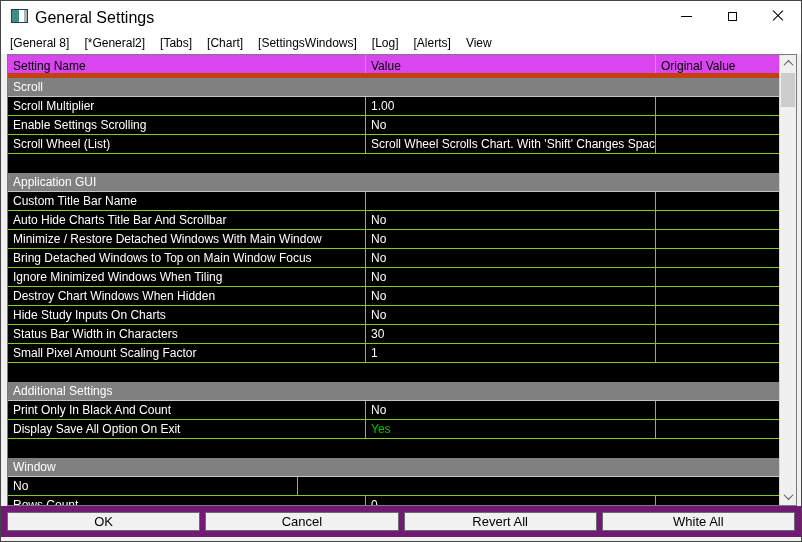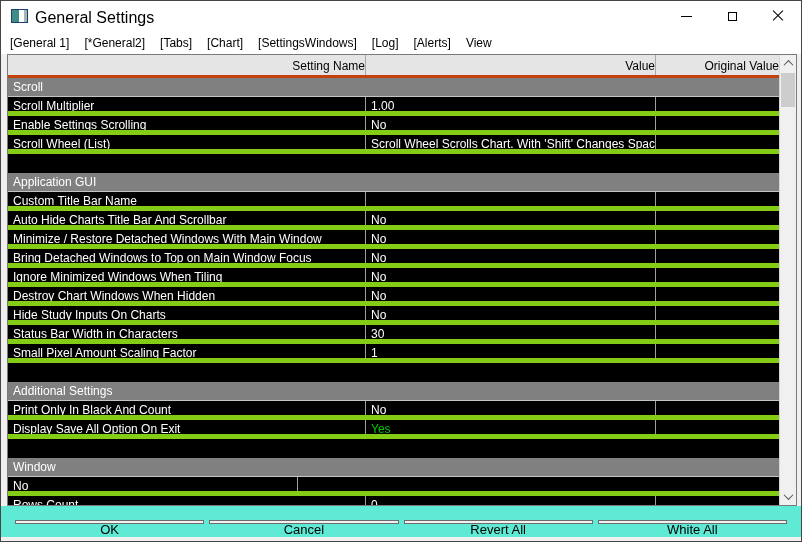--- a/index.html
+++ b/index.html
@@ -31,49 +31,49 @@
     position:absolute; left:0; top:30px; width:100%; height:23px; background:#ffffff;
     display:flex; align-items:center; padding-left:9px; gap:15px; font-size:12px; color:#000;
   }
   .menu-item { white-space:nowrap; cursor:default; }
   
   .table-wrap {
     position:absolute; left:6px; top:53px; width:790px; height:452px;
     border:1px solid #7a7a7a; background:#000; overflow:hidden;
   }
   .grid { position:absolute; left:0; top:0; right:17px; bottom:0; overflow:hidden; }
-  .hdr { display:flex; height:23px; background:#e5e5e5; border-bottom:3px solid #c2410c;text-align:right; }
+  .hdr { display:flex; height:23px; background:#d946ef; border-bottom:5px solid #c2410c; }
   .hdr-cell {
     font-size:12px; color:#000; padding:4px 0 0 5px;
     border-right:1px solid #a8a8a8; white-space:nowrap; overflow:hidden;
   }
   .c0 { width:358px; } .c1 { width:290px; } .c2 { flex:1; border-right:none !important; }
-  .row { display:flex; height:19px; background:#000; color:#fff; border-bottom:5px solid #84cc16; }
+  .row { display:flex; height:19px; background:#000; color:#fff; border-bottom:1px solid #84cc16; }
   .cell {
     font-size:12px; padding:2px 0 0 5px; border-right:1px solid #9f9f9f;
     white-space:nowrap; overflow:hidden;
   }
   .section {
     height:19px; background:#808080; color:#fff; font-size:12px;
     padding:2px 0 4px 5px; border-bottom:1px solid #c4c4c4;
   }
   .blank { height:19px; background:#000; }
   
   .vscroll { position:absolute; right:0; top:0; bottom:0; width:17px; background:#f0f0f0; border-left:1px solid #d5d5d5; }
   .sb-btn { position:absolute; left:0; width:17px; height:17px; display:flex; align-items:center; justify-content:center; }
   .sb-up { top:0; } .sb-down { bottom:0; }
   .chev { width:7px; height:7px; border-left:1px solid #505050; border-top:1px solid #505050; }
   .chev-up { transform:rotate(45deg) translate(1px,1px); }
   .chev-down { transform:rotate(225deg) translate(1px,1px); }
   .sb-thumb { position:absolute; left:1px; right:1px; top:18px; height:34px; background:#cdcdcd; }
   
   .btnbar { position:absolute; left:0; top:505px; width:100%; height:37px; background:#f0f0f0; }
   .btnrow {
-    position:absolute; left:0; top:0; right:0; height:31px; background:#5eead4;
-    display:flex; gap:5px; padding:14px;
+    position:absolute; left:0; top:0; right:0; height:31px; background:#701a75;
+    display:flex; gap:5px; padding:6px;
   }
   .dlg-btn {
     flex:1; background:#f1f1f1; border:1px solid #6b6b6b; font-size:13px; color:#000;
     font-family:"Liberation Sans", sans-serif; cursor:default;
   }
 </style>
 </head>
 <body>
 
 <div id="window">
@@ -86,21 +86,21 @@
     </div>
     <div class="win-btn win-btn-max">
       <div class="max-glyph"></div>
     </div>
     <div class="win-btn win-btn-close">
       <div class="close-glyph"></div>
     </div>
   </div>
 
   <div class="menubar" id="menu">
-      <span class="menu-item">[General 1]</span>
+      <span class="menu-item">[General 8]</span>
       <span class="menu-item">[*General2]</span>
       <span class="menu-item">[Tabs]</span>
       <span class="menu-item">[Chart]</span>
       <span class="menu-item">[SettingsWindows]</span>
       <span class="menu-item">[Log]</span>
       <span class="menu-item">[Alerts]</span>
       <span class="menu-item">View</span>
     </div>
 
   <div class="table-wrap">

